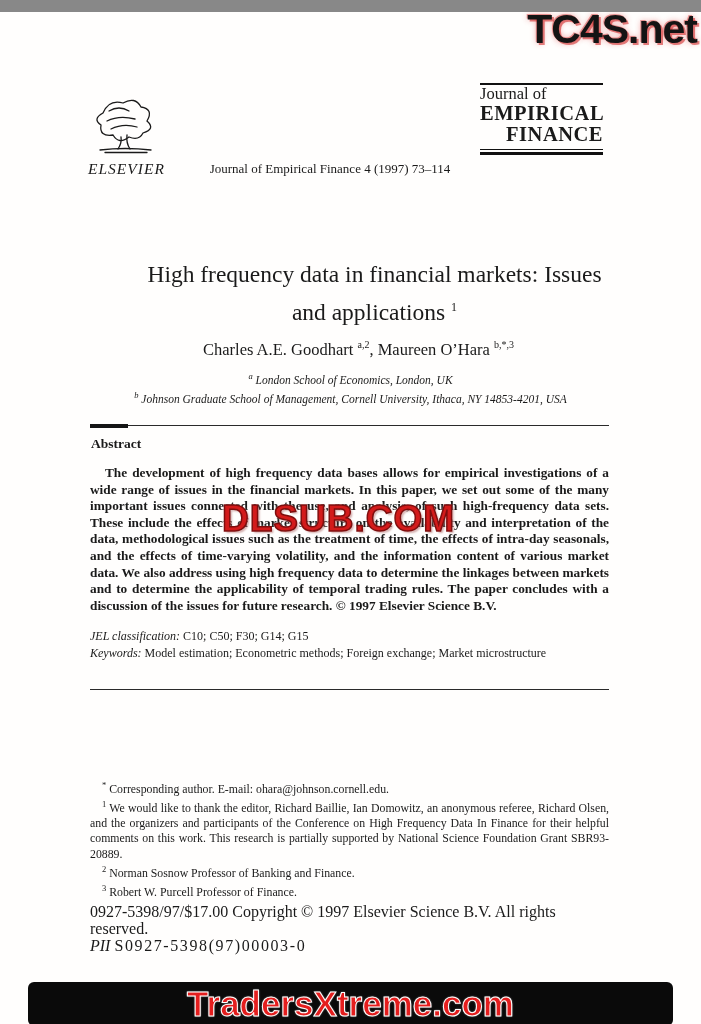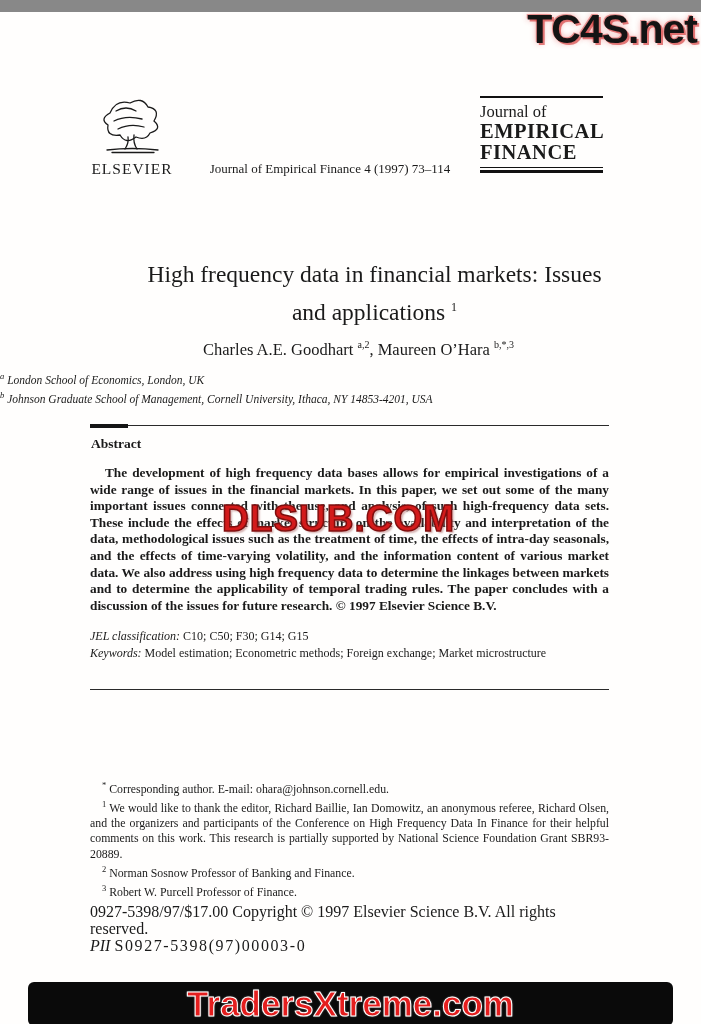--- a/index.html
+++ b/index.html
@@ -63,45 +63,44 @@
     -webkit-text-stroke: 1px #ffffff;
     text-shadow: 0 0 2px rgba(255,255,255,.9);
   }
 
   
   .logo-block {
     position: absolute;
     left: 88px;
     top: 82px;
     width: 88px;
-    text-align: center;
+    font-style: italic;
   }
   .logo-text {
     margin-top: 2px;
     font-size: 15.5px;
     letter-spacing: 1px;
   }
   .journal-ref {
     position: absolute;
     left: 170px;
     top: 149px;
     width: 320px;
     text-align: center;
     font-size: 13px;
   }
   .masthead {
     position: absolute;
     left: 480px;
-    top: 84px;
+    top: 71px;
     width: 123px;
     border-top: 2.5px solid #111;
-    padding-top: 5px;
   }
   .mh-line1 { font-size: 16.5px; line-height: 18px; }
-  .mh-line2, .mh-line3 { font-size: 20.5px; font-weight: bold; letter-spacing: .5px; line-height: 21px; }
+  .mh-line2, .mh-line3 { font-size: 20.5px; font-weight: bold; letter-spacing: .5px; line-height: 21px; text-align: right; }
   .mh-rule-thin  { border-top: 1.5px solid #111; margin-top: 4px; }
   .mh-rule-thick { border-top: 3.5px solid #111; margin-top: 2px; }
 
   
   .title {
     position: absolute;
     top: 246px;
     left: 0;
     width: 701px;
     text-align: center;
@@ -118,21 +117,21 @@
     width: 701px;
     text-align: center;
     font-size: 16.5px;
   }
   .authors sup { font-size: 10px; }
   .affiliations {
     position: absolute;
     top: 357px;
     left: 0;
     width: 701px;
-    text-align: left;
+    text-align: center;
     font-style: italic;
     font-size: 11.5px;
     line-height: 15.5px;
   }
   .affiliations sup { font-size: 8.5px; }
 
   
   .rule {
     position: absolute;
     left: 90px;

